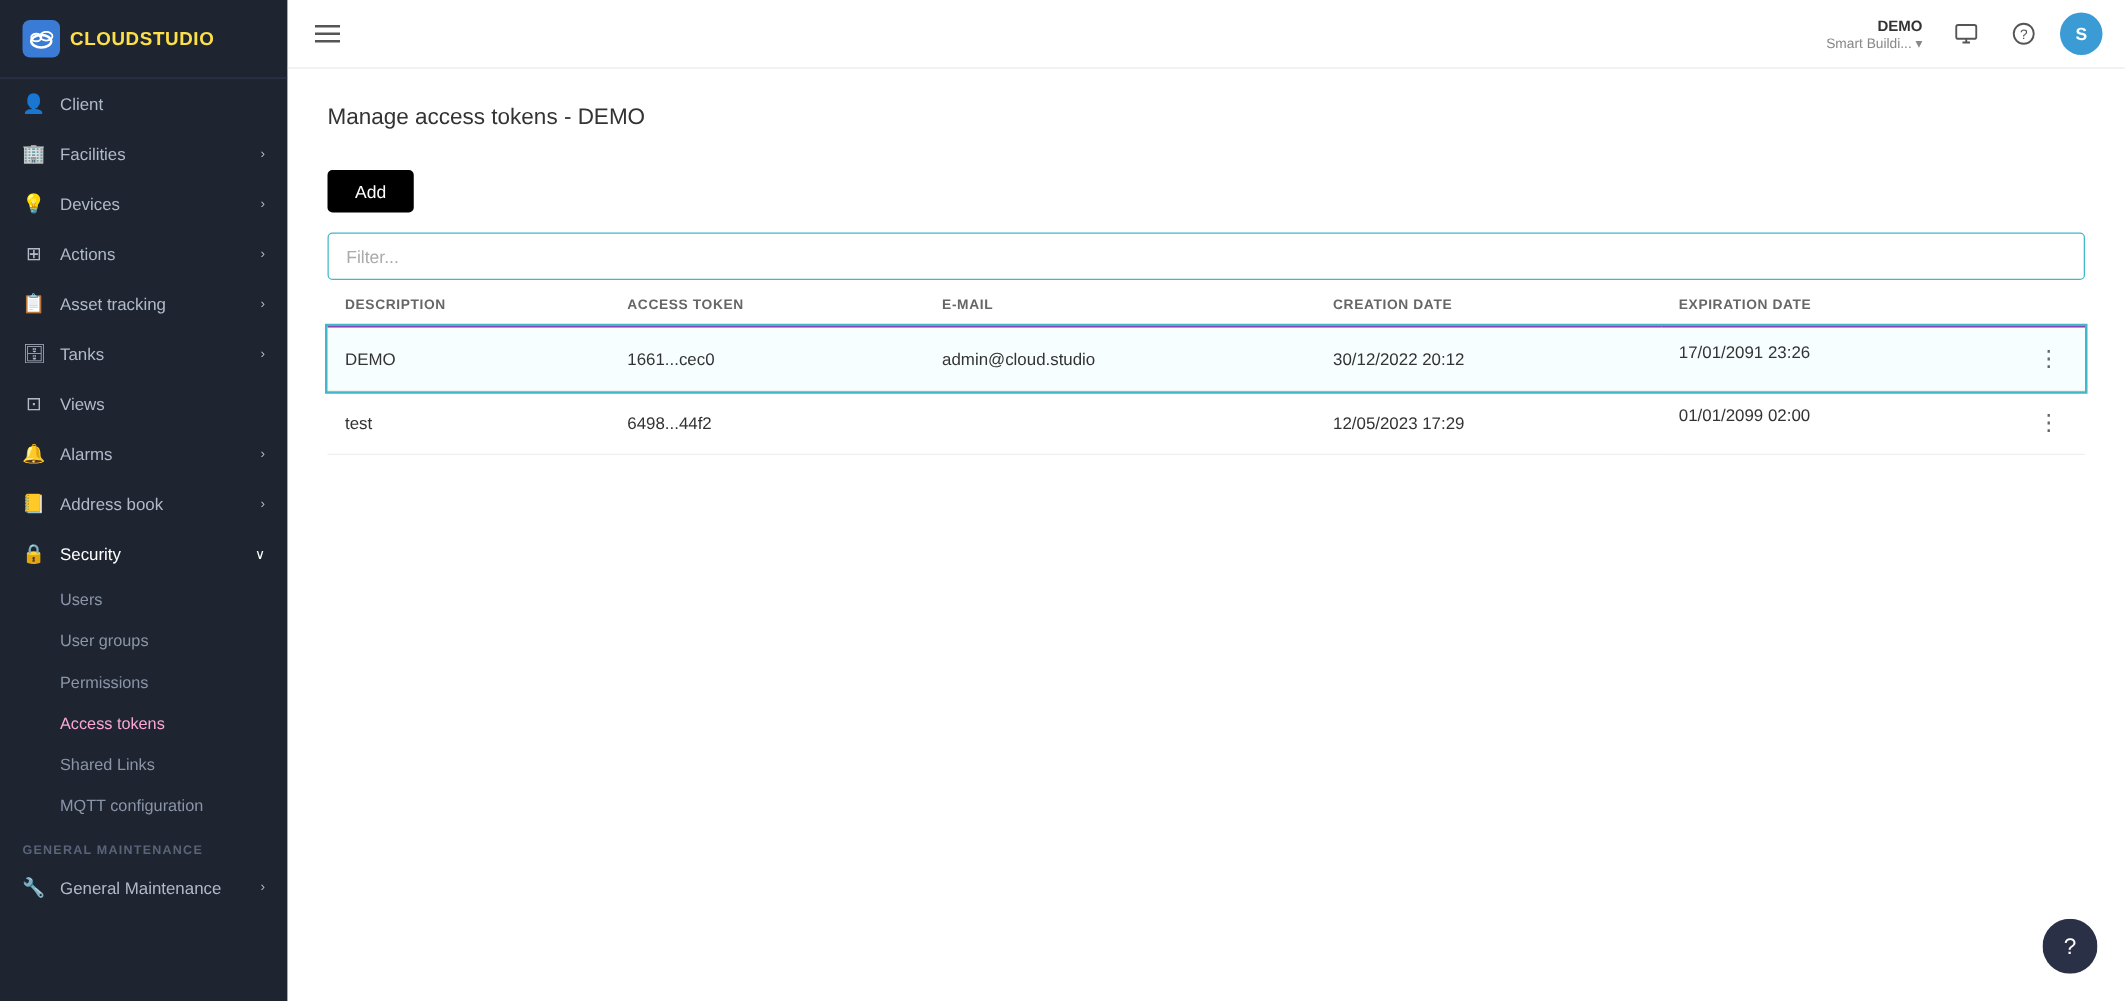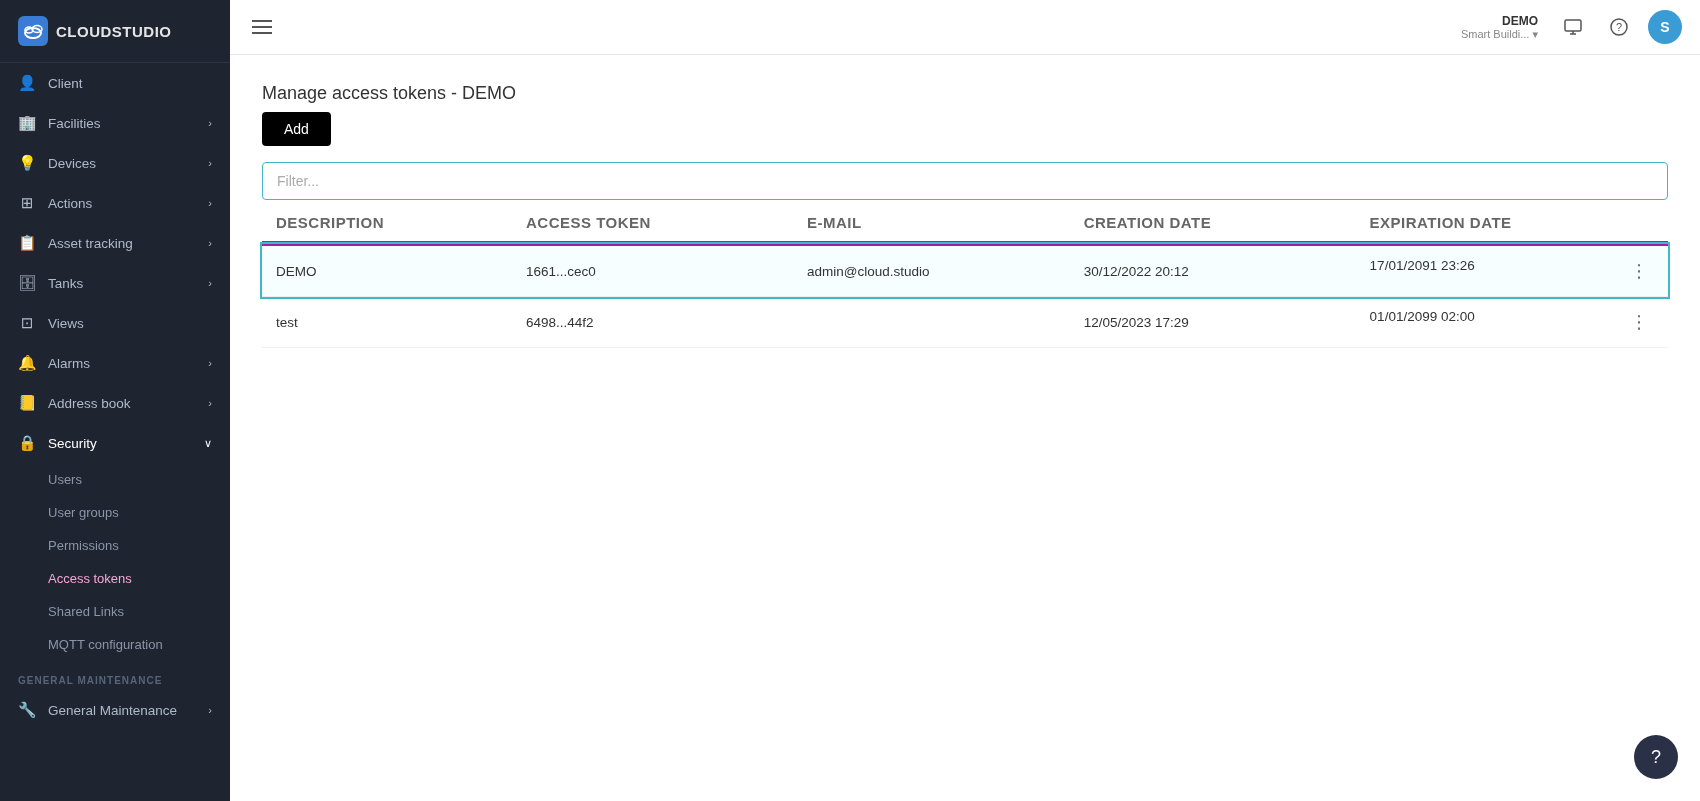--- a/index.html
+++ b/index.html
@@ -24,21 +24,21 @@
       border-bottom: 1px solid #2e3548;
     }
     .logo-icon {
       width: 30px; height: 30px;
       background: #3a7bd5;
       border-radius: 6px;
       display: flex; align-items: center; justify-content: center;
       color: white; font-size: 14px; font-weight: bold;
     }
     .logo-text {
-      color: #e5e5e5;
+      color: #fde047;
       font-size: 15px;
       font-weight: 600;
       letter-spacing: 0.5px;
     }
     .nav-item {
       display: flex;
       align-items: center;
       padding: 11px 18px;
       cursor: pointer;
       gap: 12px;
@@ -109,21 +109,21 @@
     .content {
       flex: 1;
       padding: 28px 32px;
       overflow-y: auto;
       background: white;
     }
     .page-title {
       font-size: 18px;
       font-weight: 500;
       color: #333;
-      margin-bottom: 8px;
+      margin-bottom: 32px;
     }
     .add-btn {
       background: #000000;
       color: white;
       border: none;
       padding: 9px 22px;
       font-size: 14px;
       font-weight: 500;
       border-radius: 4px;
       cursor: pointer;
@@ -142,26 +142,26 @@
     .filter-input::placeholder { color: #aaa; }
 
     
     .table-wrap { width: 100%; }
     table {
       width: 100%;
       border-collapse: collapse;
     }
     thead tr th {
       text-align: left;
-      font-size: 15px;
+      font-size: 11px;
       font-weight: 700;
       color: #666;
       letter-spacing: 0.5px;
       padding: 10px 14px;
-      border-bottom: 5px solid #a21caf;
+      border-bottom: 2px solid #a21caf;
       text-transform: uppercase;
     }
     tbody tr td {
       padding: 12px 14px;
       font-size: 13.5px;
       color: #333;
       border-bottom: 1px solid #f0f0f0;
     }
     .row-menu-btn {
       background: none; border: none; cursor: pointer;

